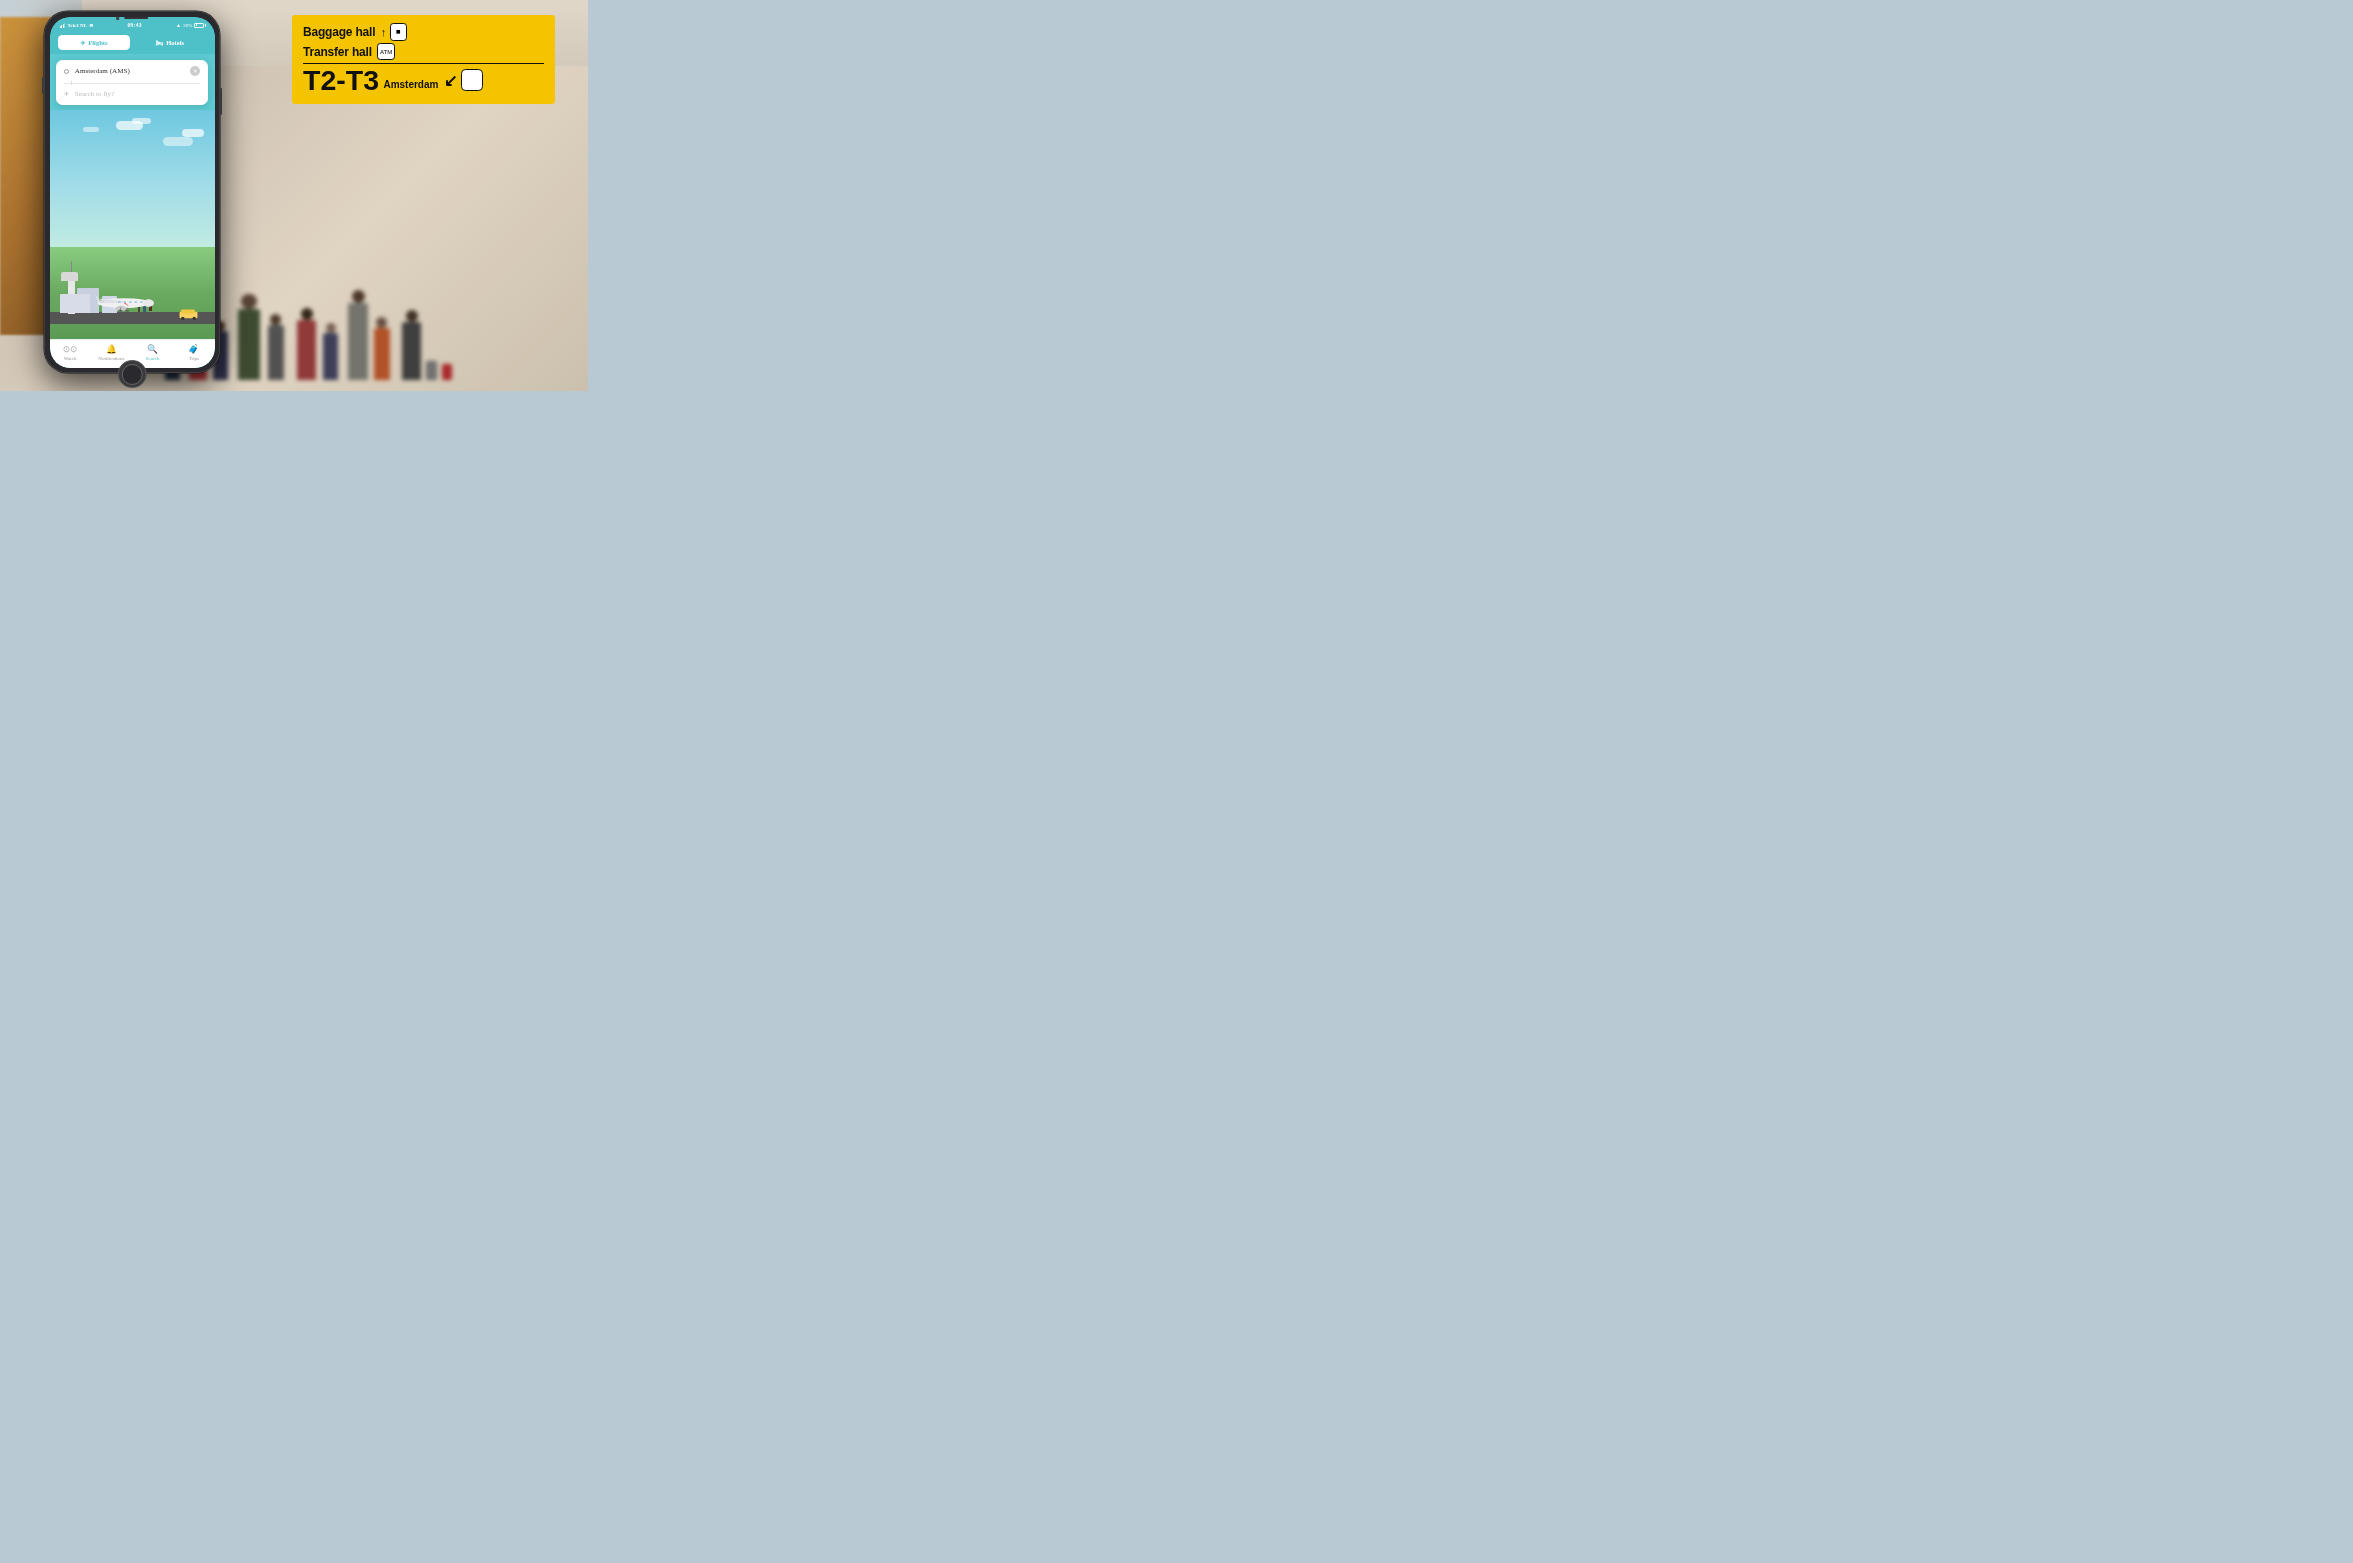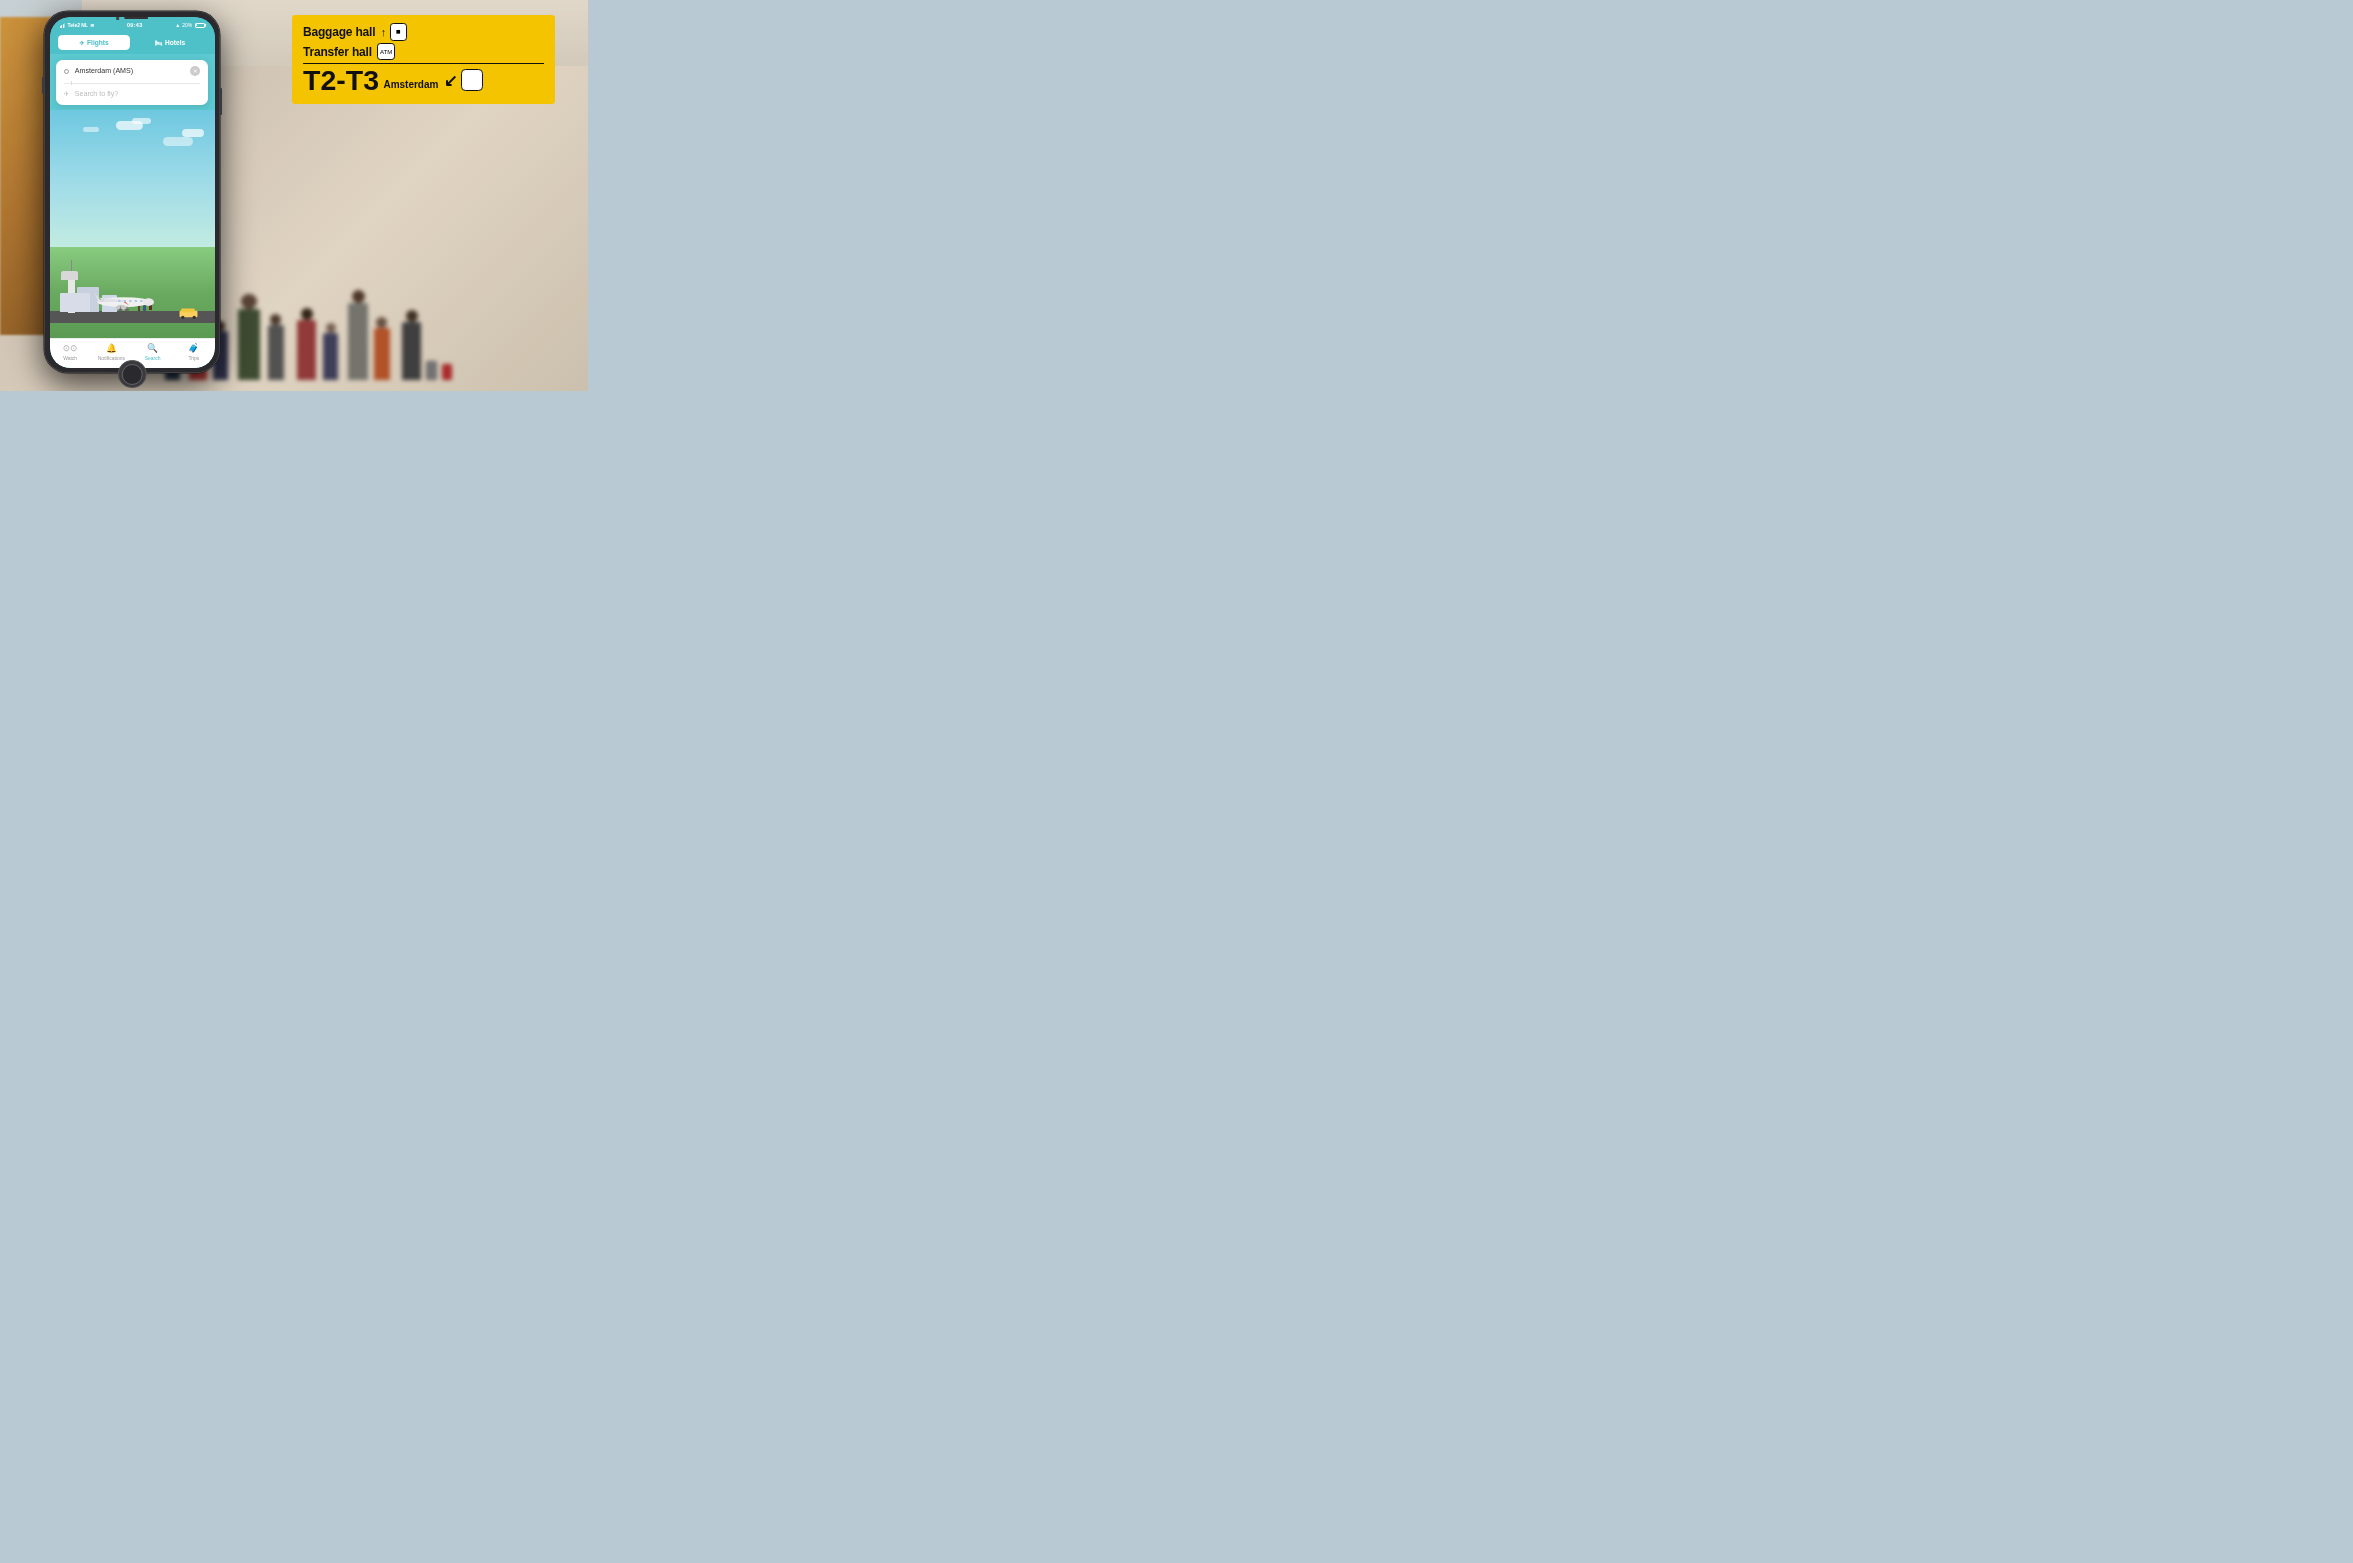--- a/index.html
+++ b/index.html
@@ -58,20 +58,21 @@
     }
 
     
     .phone-wrapper {
       position: absolute;
       top: 11px;
       left: 44px;
       z-index: 10;
       width: 176px;
       height: 362px;
+      font-family: Liberation Serif, serif;
     }
 
     .phone-outer {
       width: 176px;
       height: 362px;
       background: #2a2a2e;
       border-radius: 24px;
       padding: 5.5px;
       box-shadow:
         0 0 0 0.5px #1a1a1e,

